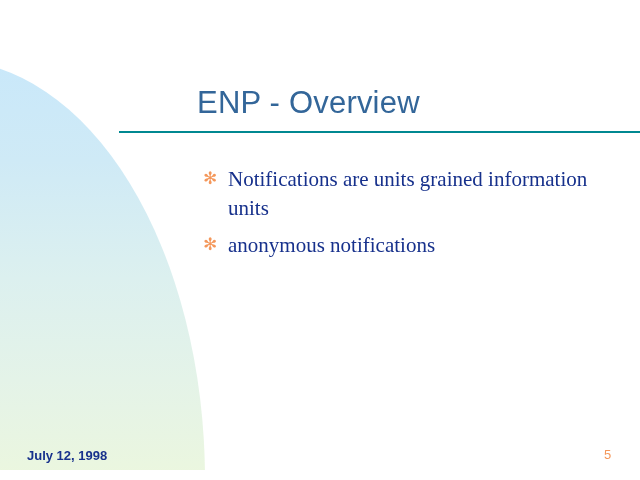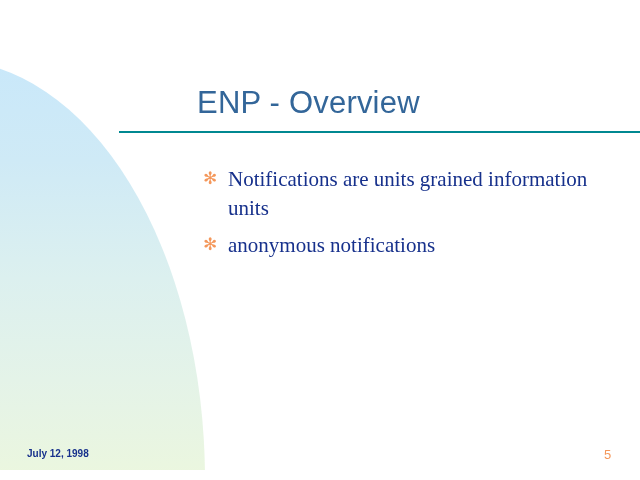--- a/index.html
+++ b/index.html
@@ -93,21 +93,21 @@
   .bullet-text {
     display: block;
   }
 
   
   #footer-date {
     position: absolute;
     left: 27px;
     top: 448px;
     font-family: "Liberation Sans", sans-serif;
-    font-size: 10px;
+    font-size: 13px;
     font-weight: bold;
     color: #17318c;
     white-space: nowrap;
   }
   #page-number {
     position: absolute;
     left: 604px;
     top: 447px;
     font-family: "Liberation Sans", sans-serif;
     font-size: 13px;

